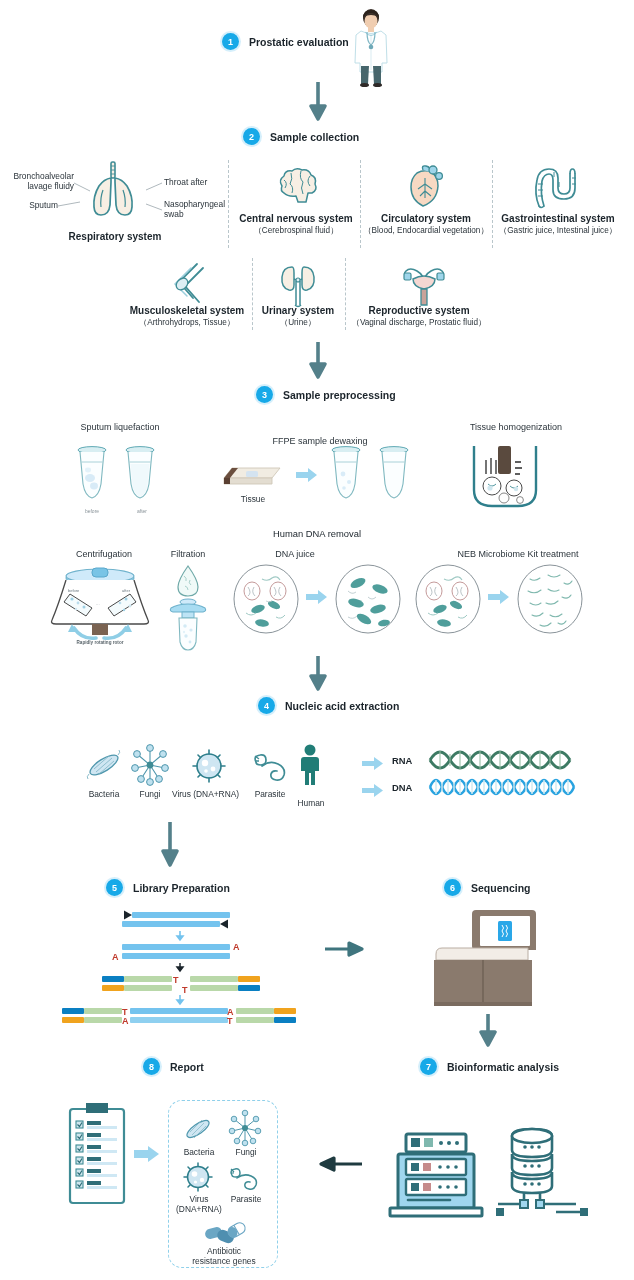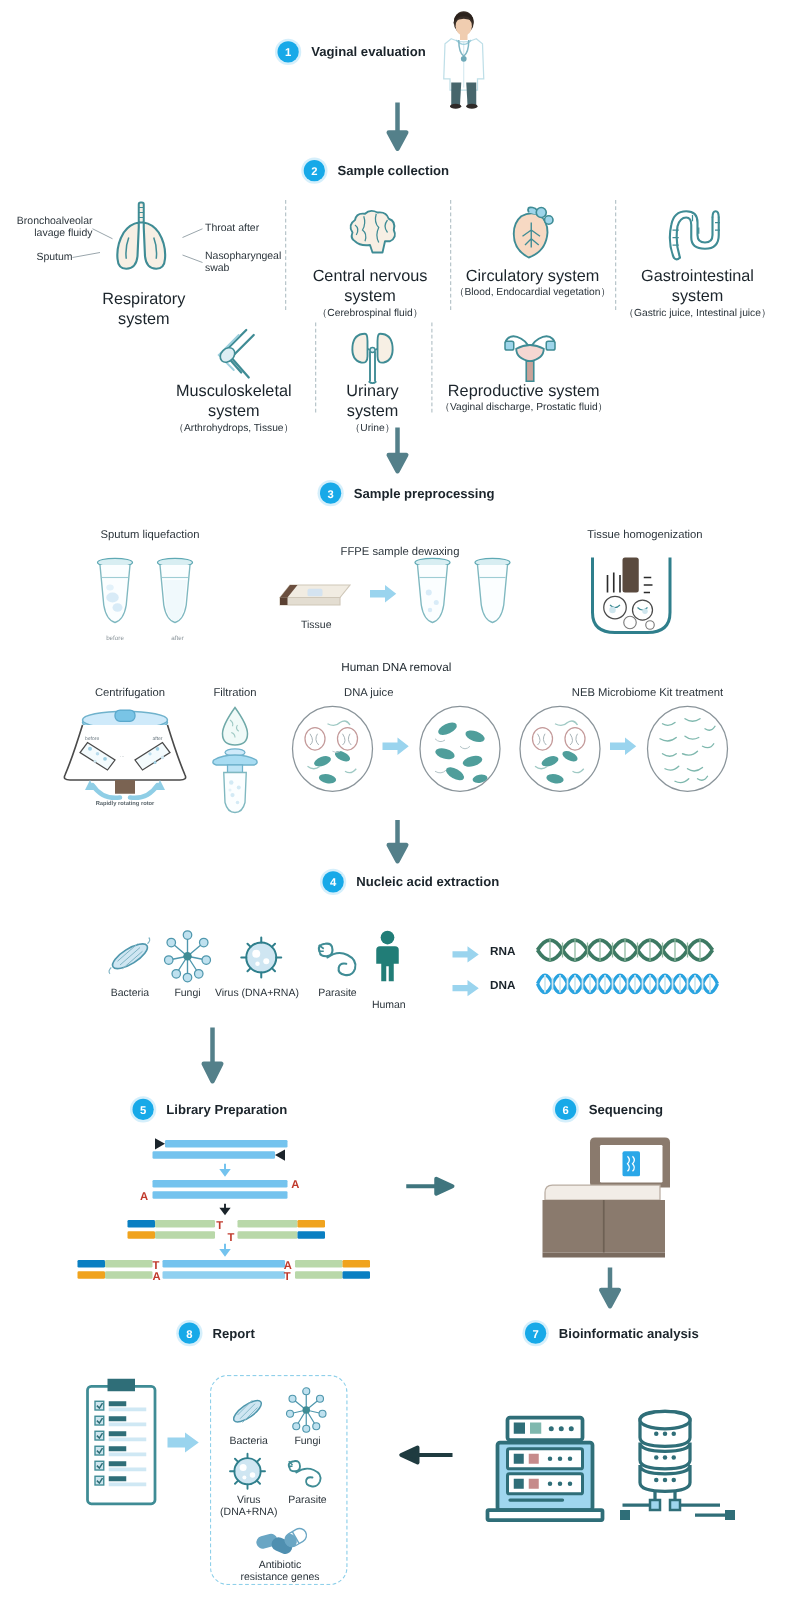--- a/index.html
+++ b/index.html
@@ -25,21 +25,21 @@
     box-shadow: 0 0 0 2px rgba(23,169,232,0.18);
   }
   .step-title { font-size: 10.5px; font-weight: bold; color: #1b242b; white-space: nowrap; }
 
   
   .arrow-down { color: #54808a; }
   .arrow-right { color: #3f757e; }
 
   
   .organ { text-align: center; }
-  .organ-name { font-size: 13px; font-weight: normal; color: #1b242b; line-height: 1.25; }
+  .organ-name { font-size: 10px; font-weight: bold; color: #1b242b; line-height: 1.25; }
   .organ-sub  { font-size: 8.2px; color: #2b343b; line-height: 1.25; }
   .vdash {
     border-left: 1px dashed #b9c6cb;
     position: absolute;
   }
 
   .lbl { font-size: 8.4px; color: #2b343b; line-height: 1.2; }
   .lbl-tiny { font-size: 5px; color: #8a949a; }
   .sec-title { font-size: 9px; color: #2b343b; text-align: center; }
   .sec-bold { font-size: 9.4px; font-weight: normal; color: #1b242b; text-align: center; }
@@ -55,21 +55,21 @@
 
   svg { display: block; overflow: visible; }
 </style>
 </head>
 <body>
 
 <div class="stage">
 
   <div class="abs step-row" style="left:222px; top:33px;">
     <div class="badge">1</div>
-    <div class="step-title">Vaginal evaluation</div>
+    <div class="step-title">Prostatic evaluation</div>
   </div>
 
   <div class="abs" style="left:345px; top:8px;">
     <svg width="52" height="78" viewBox="0 0 52 78">
       <ellipse cx="26" cy="10" rx="8" ry="9" fill="#3a2f28"></ellipse>
       <path d="M18 10 Q18 2 26 2 Q34 2 34 10 L34 12 Q34 6 26 6 Q18 6 18 12 Z" fill="#2b221c"></path>
       <ellipse cx="26" cy="13" rx="6.5" ry="7.5" fill="#f0cdb0"></ellipse>
       <path d="M19 12 Q19 5 26 5 Q33 5 33 12 L33 9 Q30 7 26 7 Q22 7 19 9 Z" fill="#3a2f28"></path>
       <rect x="23" y="19" width="6" height="5" fill="#f0cdb0"></rect>
 

